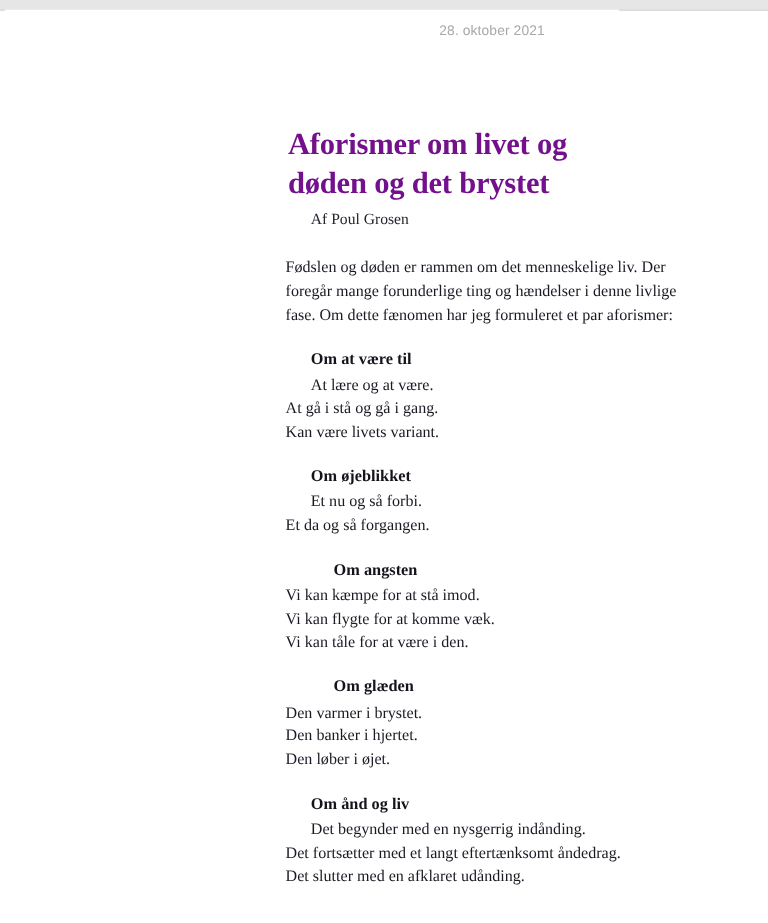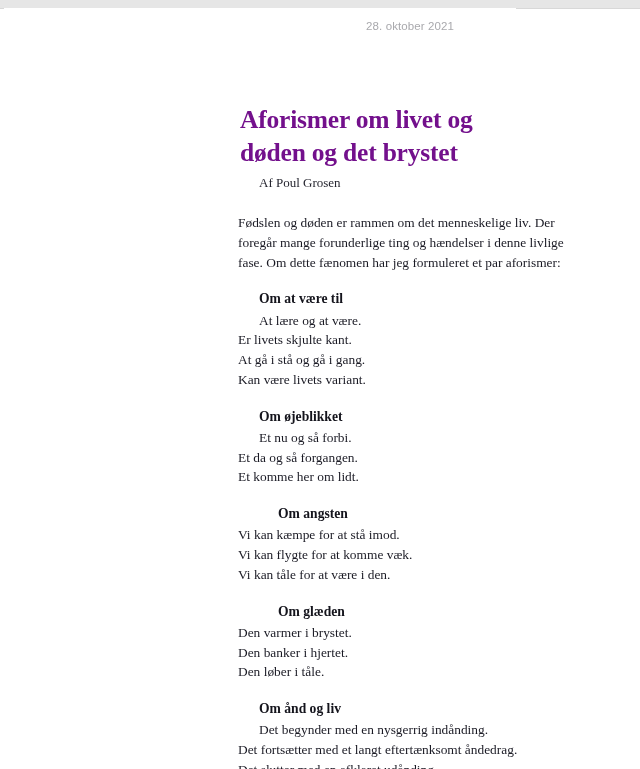--- a/index.html
+++ b/index.html
@@ -118,41 +118,39 @@
     </h1>
 
     <div class="byline">Af Poul Grosen</div>
 
     <p class="intro">Fødslen og døden er rammen om det menneskelige liv. Der foregår mange forunderlige ting og hændelser i denne livlige fase. Om dette fænomen har jeg formuleret et par aforismer:</p>
 
     <div id="stanza-container">
         <div class="stanza">
           <div class="stanza-heading">Om at være til</div>
           <div class="stanza-line indented">At lære og at være.</div>
-          <div class="stanza-line">Er livets skjulte kant.</div>
           <div class="stanza-line">At gå i stå og gå i gang.</div>
           <div class="stanza-line">Kan være livets variant.</div>
         </div>
         <div class="stanza">
           <div class="stanza-heading">Om øjeblikket</div>
           <div class="stanza-line indented">Et nu og så forbi.</div>
           <div class="stanza-line">Et da og så forgangen.</div>
-          <div class="stanza-line">Et komme her om lidt.</div>
         </div>
         <div class="stanza">
           <div class="stanza-heading indent-more">Om angsten</div>
           <div class="stanza-line">Vi kan kæmpe for at stå imod.</div>
           <div class="stanza-line">Vi kan flygte for at komme væk.</div>
           <div class="stanza-line">Vi kan tåle for at være i den.</div>
         </div>
         <div class="stanza">
           <div class="stanza-heading indent-more">Om glæden</div>
           <div class="stanza-line">Den varmer i brystet.</div>
           <div class="stanza-line">Den banker i hjertet.</div>
-          <div class="stanza-line">Den løber i tåle.</div>
+          <div class="stanza-line">Den løber i øjet.</div>
         </div>
         <div class="stanza">
           <div class="stanza-heading">Om ånd og liv</div>
           <div class="stanza-line indented">Det begynder med en nysgerrig indånding.</div>
           <div class="stanza-line">Det fortsætter med et langt eftertænksomt åndedrag.</div>
           <div class="stanza-line">Det slutter med en afklaret udånding.</div>
         </div>
       </div>
 
   </div>

